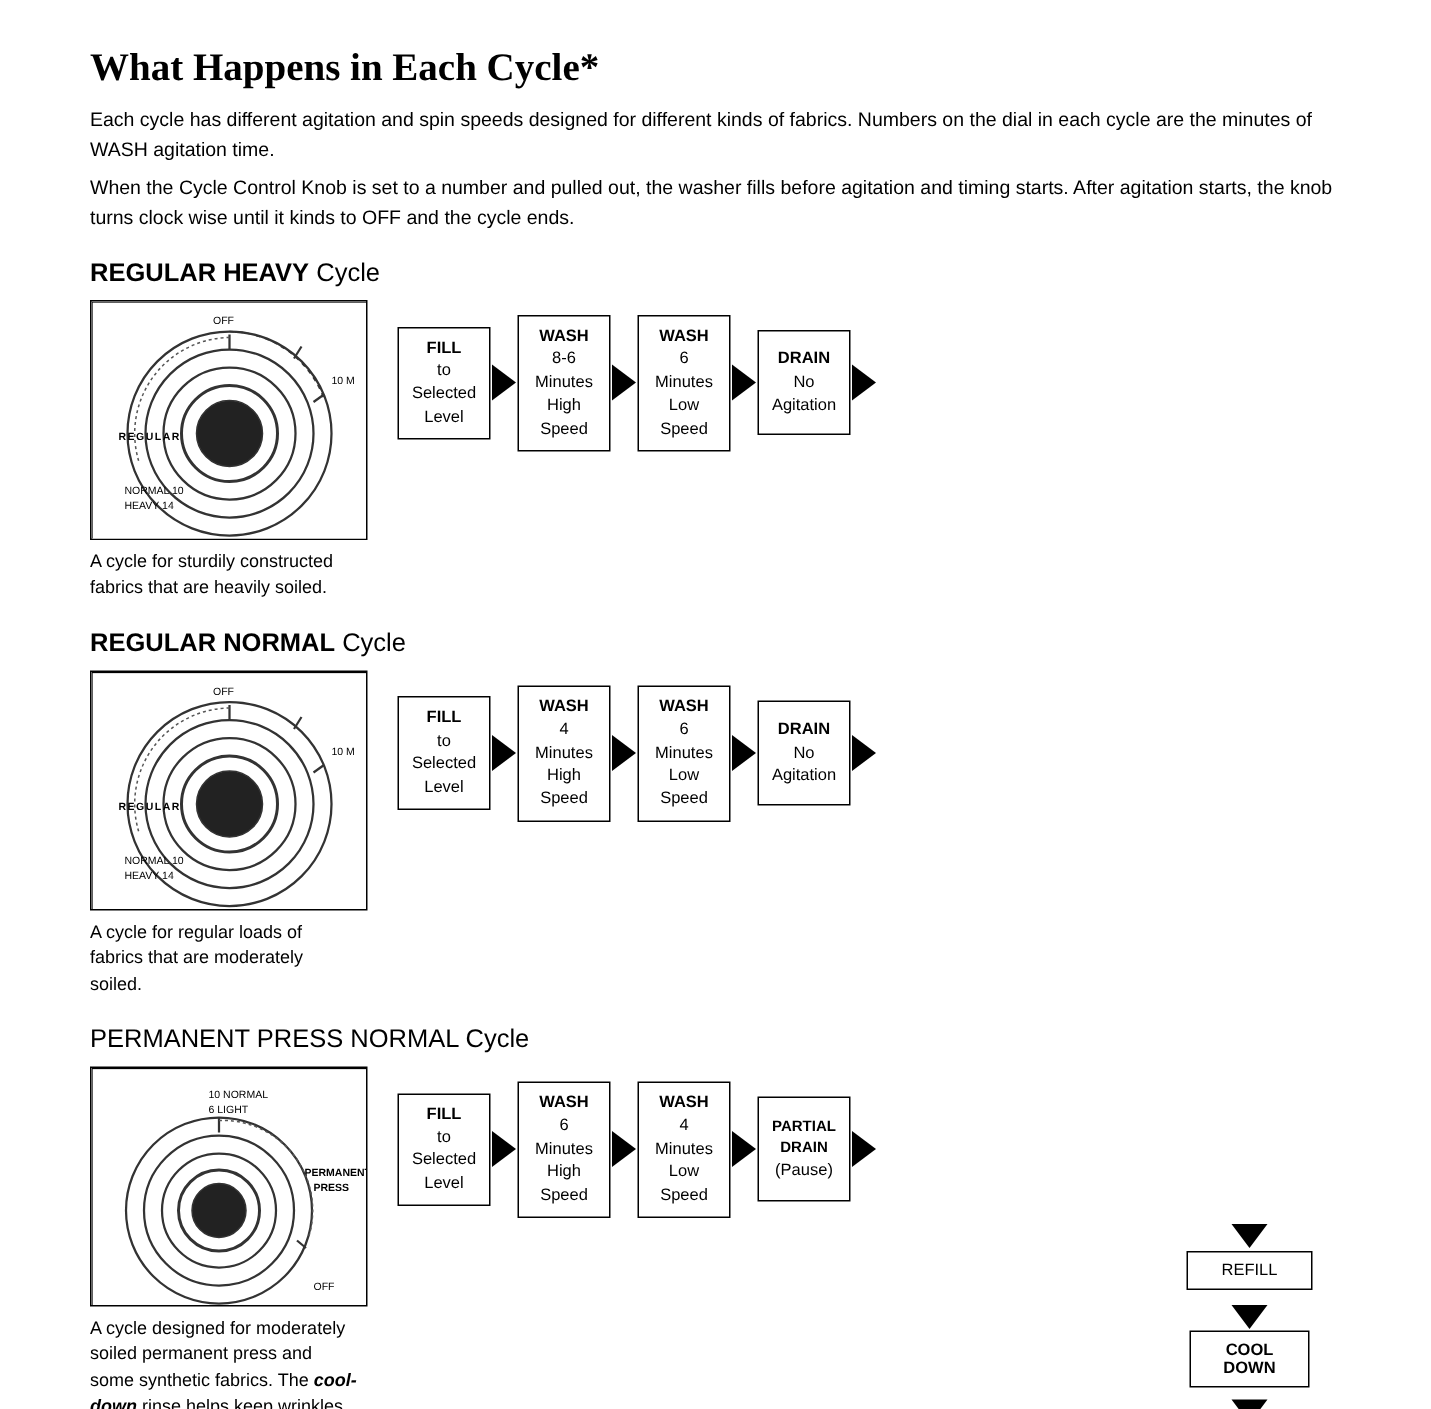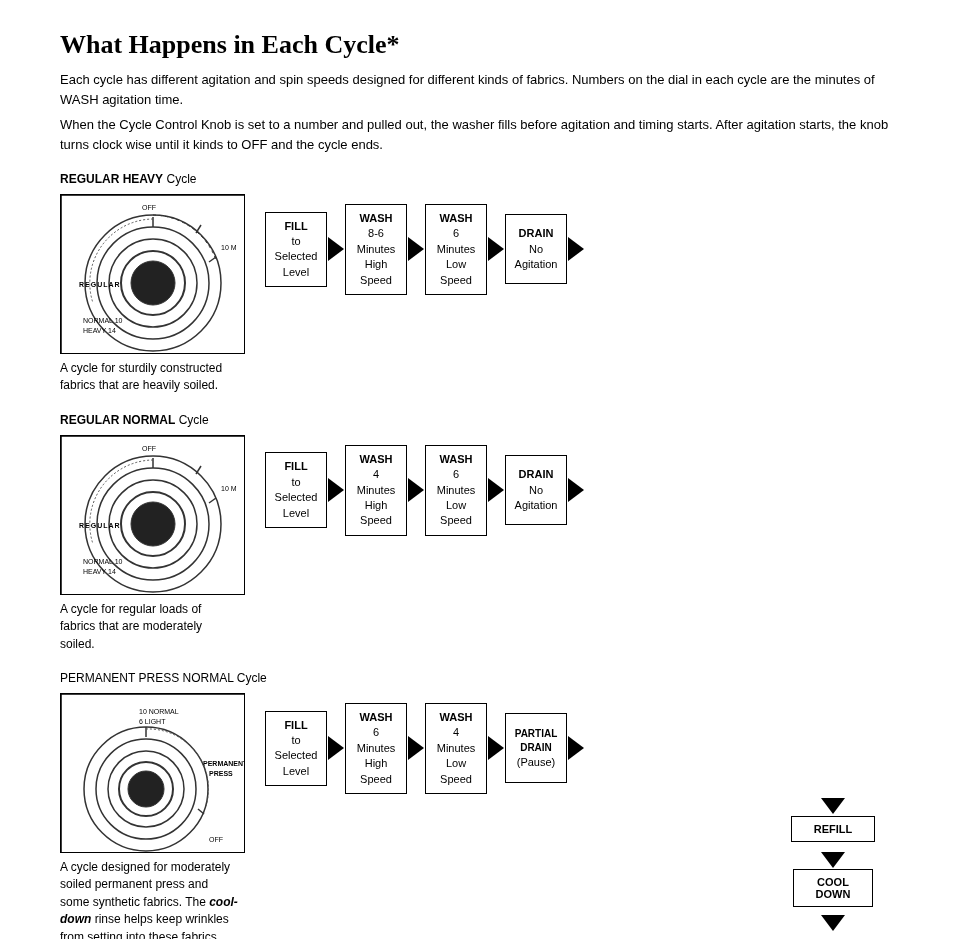--- a/index.html
+++ b/index.html
@@ -19,21 +19,21 @@
       margin-bottom: 10px;
     }
 
     .intro-text {
       font-size: 13px;
       line-height: 1.5;
       margin-bottom: 6px;
     }
 
     .section-title {
-      font-size: 12px;
+      font-size: 17px;
       font-weight: 900;
       margin: 18px 0 8px 0;
       font-family: Arial, sans-serif;
     }
 
     .section-title .normal-weight {
       font-weight: normal;
     }
 
     .cycle-row {
@@ -114,21 +114,21 @@
     .dial-svg {
       width: 185px;
       height: 160px;
     }
 
     .refill-box {
       border: 1.5px solid #000;
       text-align: center;
       padding: 6px 22px;
       font-size: 11px;
-      font-weight: bold;
+      font-weight: normal;
       min-width: 80px;
     }
 
     .cooldown-box {
       border: 1.5px solid #000;
       text-align: center;
       padding: 6px 10px;
       font-size: 11px;
       font-weight: bold;
       min-width: 80px;

